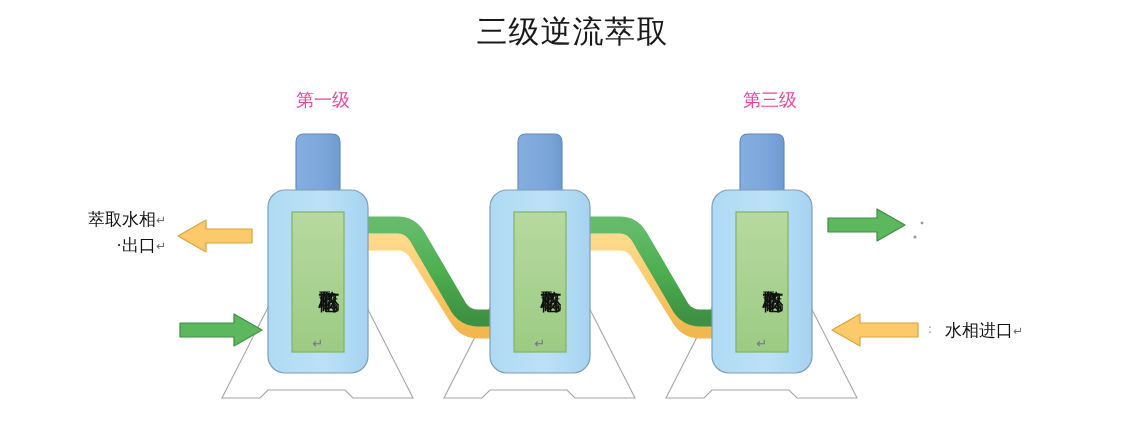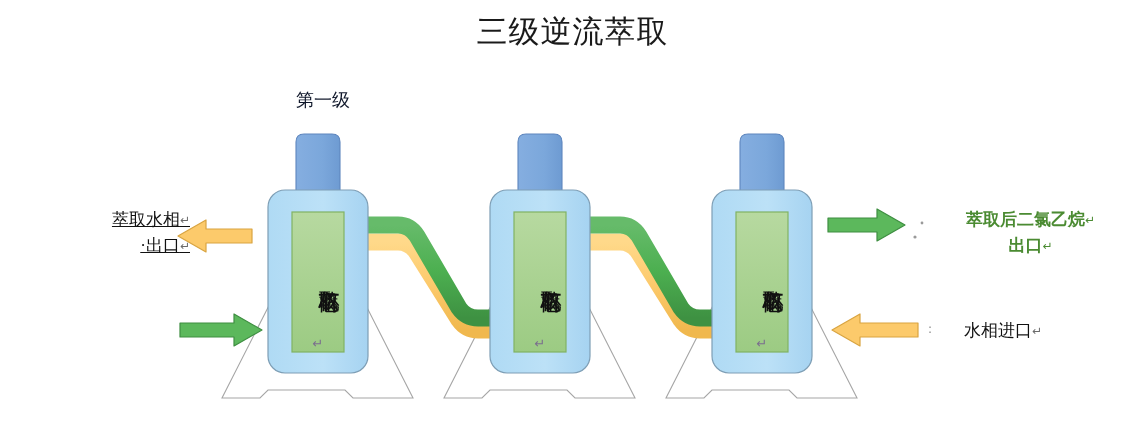--- a/index.html
+++ b/index.html
@@ -29,21 +29,21 @@
     font-family: "Liberation Serif", "DejaVu Serif", serif;
     letter-spacing: 1px;
   }
   .stage-label {
     position: absolute;
     top: 88px;
     width: 160px;
     text-align: center;
     font-size: 18px;
     line-height: 24px;
-    color: #0f172a;
+    color: #ec4899;
     font-family: "Liberation Serif", "DejaVu Serif", serif;
   }
   #stage-label-1 { left: 243px; }
   #stage-label-2 { left: 470px; }
   #stage-label-3 { left: 690px; }
 
   .svg-layer {
     position: absolute;
     left: 0;
     top: 0;
@@ -88,59 +88,59 @@
   .pilcrow {
     font-size: 12px;
     color: #6b6b6b;
     font-family: "DejaVu Sans", sans-serif;
     font-weight: normal;
     vertical-align: 1px;
   }
   .green .pilcrow { color: #4b8b32; }
 
   #label-water-out {
-    left: 72px;
+    left: 48px;
     top: 207px;
     width: 118px;
     text-align: right;
-    text-decoration: underline;
   }
   #label-dce-in {
     left: 12px;
     top: 318px;
     width: 166px;
     text-align: right;
   }
   #label-dce-out {
     left: 928px;
     top: 207px;
     width: 205px;
     text-align: center;
   }
   #label-water-in {
-    left: 908px;
+    left: 945px;
     top: 318px;
     width: 190px;
-    text-align: center;
+    text-align: left;
   }
   .dot-mark {
     position: absolute;
     font-size: 12px;
     color: #8a8a8a;
     font-family: "DejaVu Sans", sans-serif;
   }
 </style>
 </head>
 <body>
 
 <div id="stage">
 
   <div id="diagram-title">三级逆流萃取</div>
 
   <div class="stage-label" id="stage-label-1">第一级</div>
+  <div class="stage-label" id="stage-label-3">第三级</div>
 
   <svg class="svg-layer" viewBox="0 0 1145 428">
     <defs>
       <linearGradient id="gradGreenPipe" x1="0" y1="0" x2="0" y2="1">
         <stop offset="0%" stop-color="#66BB6A"></stop>
         <stop offset="50%" stop-color="#4CAF50"></stop>
         <stop offset="100%" stop-color="#3E9142"></stop>
       </linearGradient>
       <linearGradient id="gradOrangePipe" x1="0" y1="0" x2="0" y2="1">
         <stop offset="0%" stop-color="#FFD98A"></stop>
@@ -236,24 +236,20 @@
 
   <div class="unit-text" style="left:739px; top:215px; height:118px;">离心萃取机</div>
   <div class="unit-pilcrow" style="left:739px; top:336px;">↵</div>
 
   <div class="side-label" id="label-water-out">
     <span>萃取水相</span><span class="pilcrow">↵</span><br>
     <span>·出口</span><span class="pilcrow">↵</span>
   </div>
 
 
-  <div class="side-label green" id="label-dce-out">
-    <span>萃取后二氯乙烷</span><span class="pilcrow">↵</span><br>
-    <span>出口</span><span class="pilcrow">↵</span>
-  </div>
 
   <div class="side-label" id="label-water-in">
     <span>水相进口</span><span class="pilcrow">↵</span>
   </div>
 
   <div class="dot-mark" style="left:928px; top:322px;">:</div>
 
 </div>
 
 </body></html>

